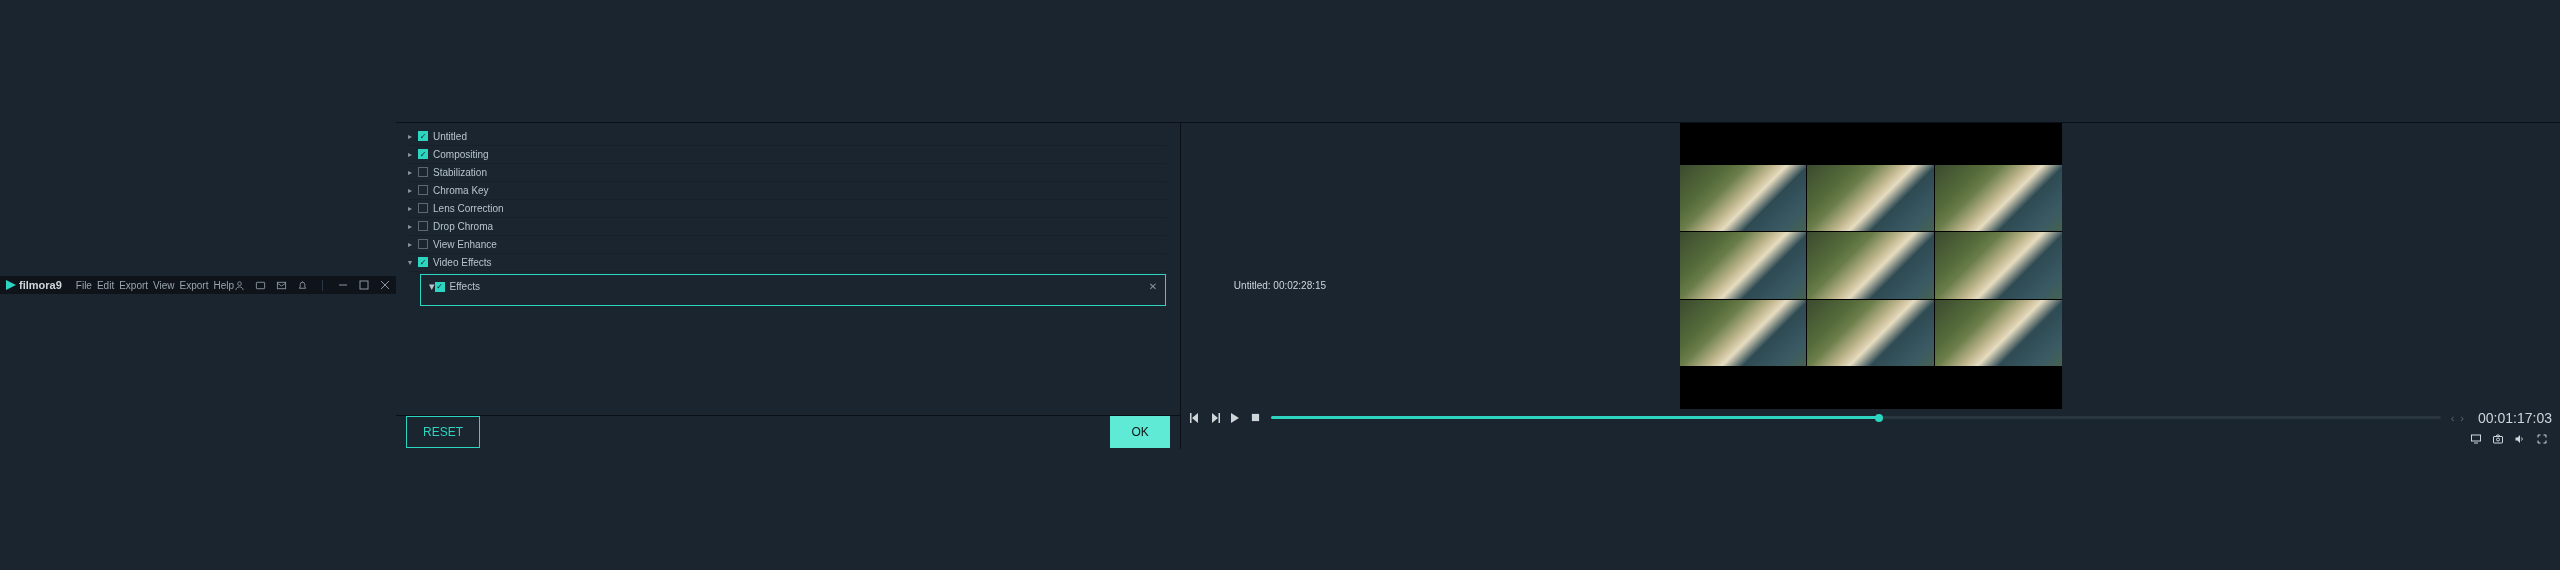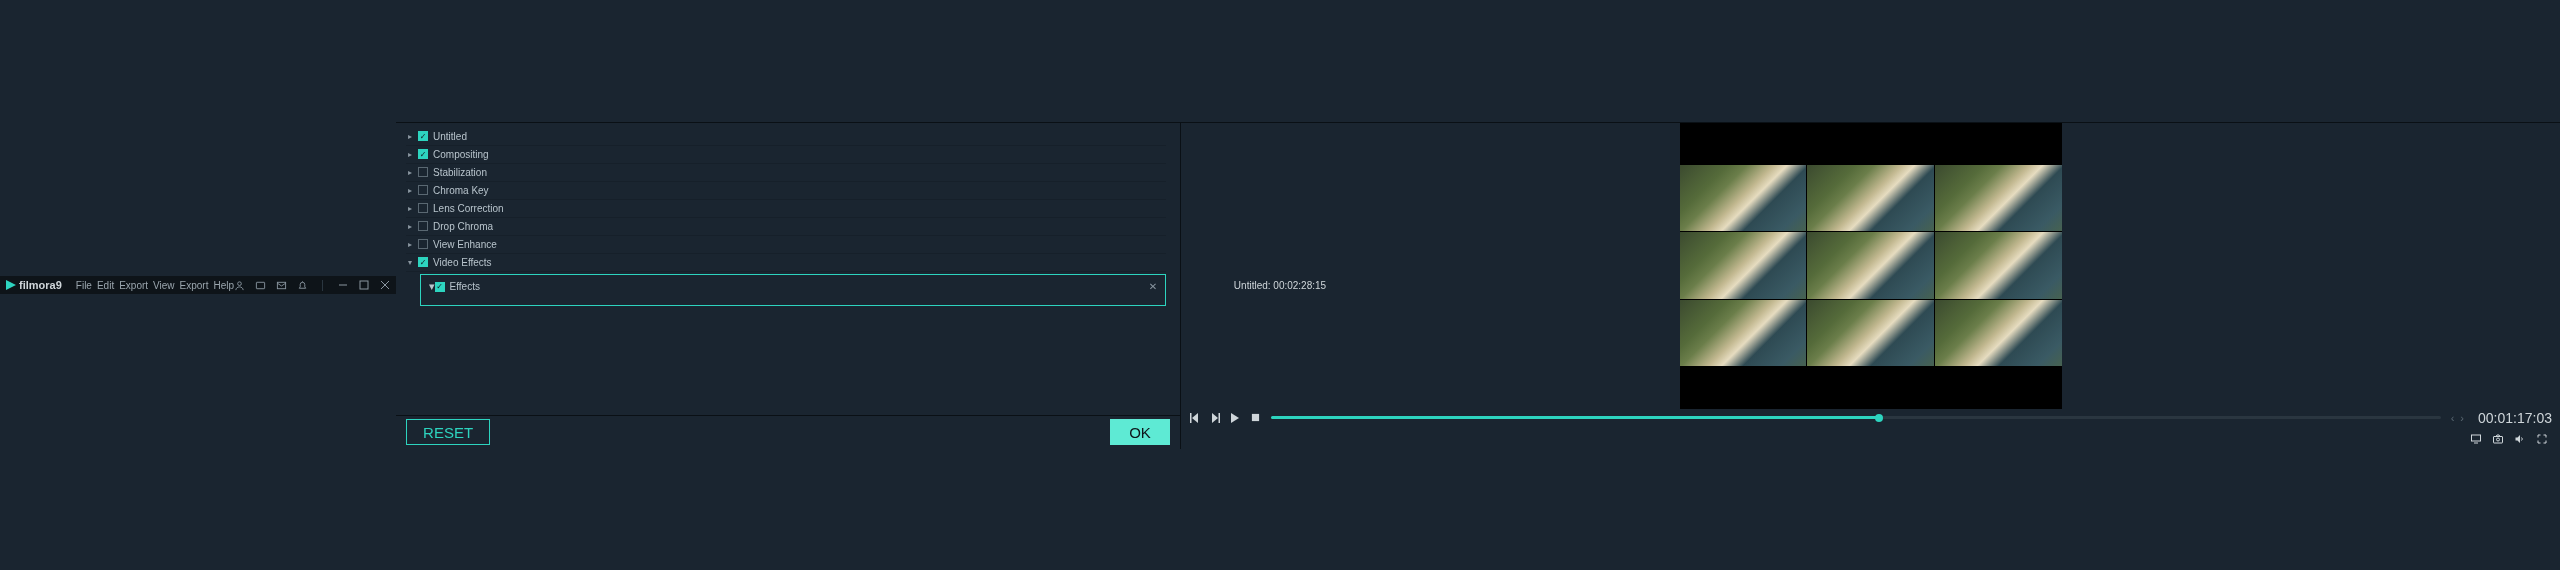--- a/index.html
+++ b/index.html
@@ -41,21 +41,21 @@
 .fx-close { margin-left: auto; font-size: 10px; color: #8a96a0; cursor: pointer; }
 
 .param { display: flex; align-items: center; margin: 2px 0 0 0; }
 .param-label { width: 200px; text-align: right; padding-right: 12px; font-size: 10px; color: #9aa5ad; }
 .slider { position: relative; width: 185px; height: 14px; }
 .slider .track { position: absolute; top: 50%; left: 0; right: 0; height: 2px; background: #2a3640; transform: translateY(-50%); }
 .slider .thumb { position: absolute; top: 50%; width: 8px; height: 8px; border-radius: 50%; background: #d0d6da; transform: translate(-50%, -50%); }
 .param-value { width: 38px; margin-left: 12px; background: #131c25; border: none; color: #b8c4cc; padding: 1px 4px; font-size: 10px; }
 
 .panel-footer { height: 34px; display: flex; align-items: center; padding: 0 10px; border-top: 1px solid #0a1015; }
-.btn { height: 26px; padding: 0 16px; font-size: 15px; display: inline-flex; align-items: center; cursor: pointer; }
+.btn { height: 32px; padding: 0 16px; font-size: 12px; display: inline-flex; align-items: center; cursor: pointer; }
 .btn-reset { border: 1px solid #2dd4bf; color: #2dd4bf; background: transparent; }
 .btn-ok { background: #5eead4; color: #0e1419; border: none; margin-left: auto; width: 60px; justify-content: center; }
 
 
 .right { flex: 1; display: flex; flex-direction: column; background: #1a2530; }
 .preview-stage { flex: 1; display: flex; align-items: center; justify-content: center; padding: 0; }
 .preview-frame { width: 382px; height: 286px; background: #000; display: flex; align-items: center; justify-content: center; }
 .tvwall { width: 382px; height: 201px; display: grid; grid-template-columns: repeat(3, 1fr); grid-template-rows: repeat(3, 1fr); gap: 1px; }
 .tvcell { background: linear-gradient(135deg, #3b4a2f 0%, #556b3a 18%, #6b7e4a 25%, #c2b890 35%, #e6dcc0 40%, #2e4a53 48%, #3a5a64 62%, #556b3a 82%, #3b4a2f 100%); background-size: 140% 140%; }
 

